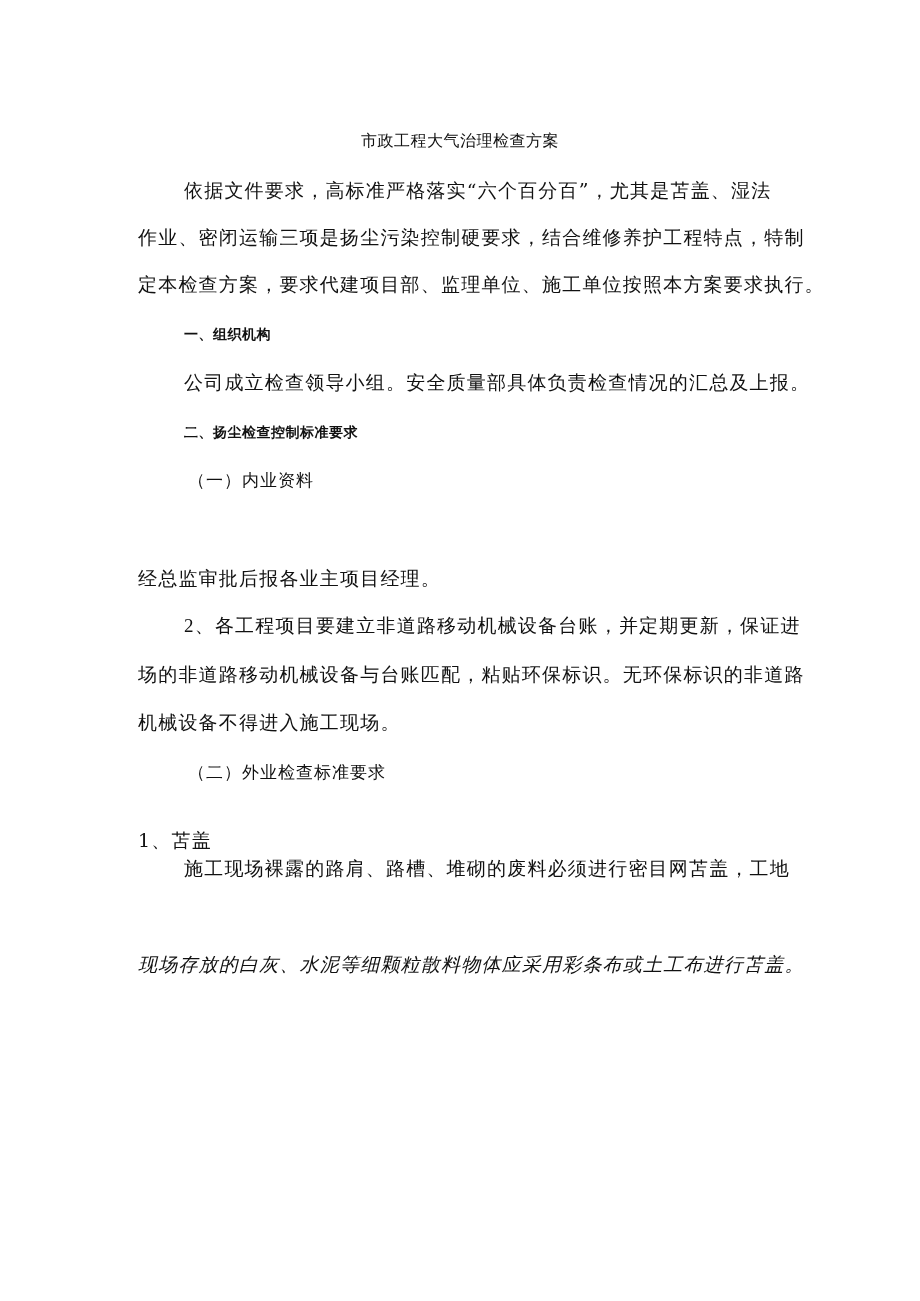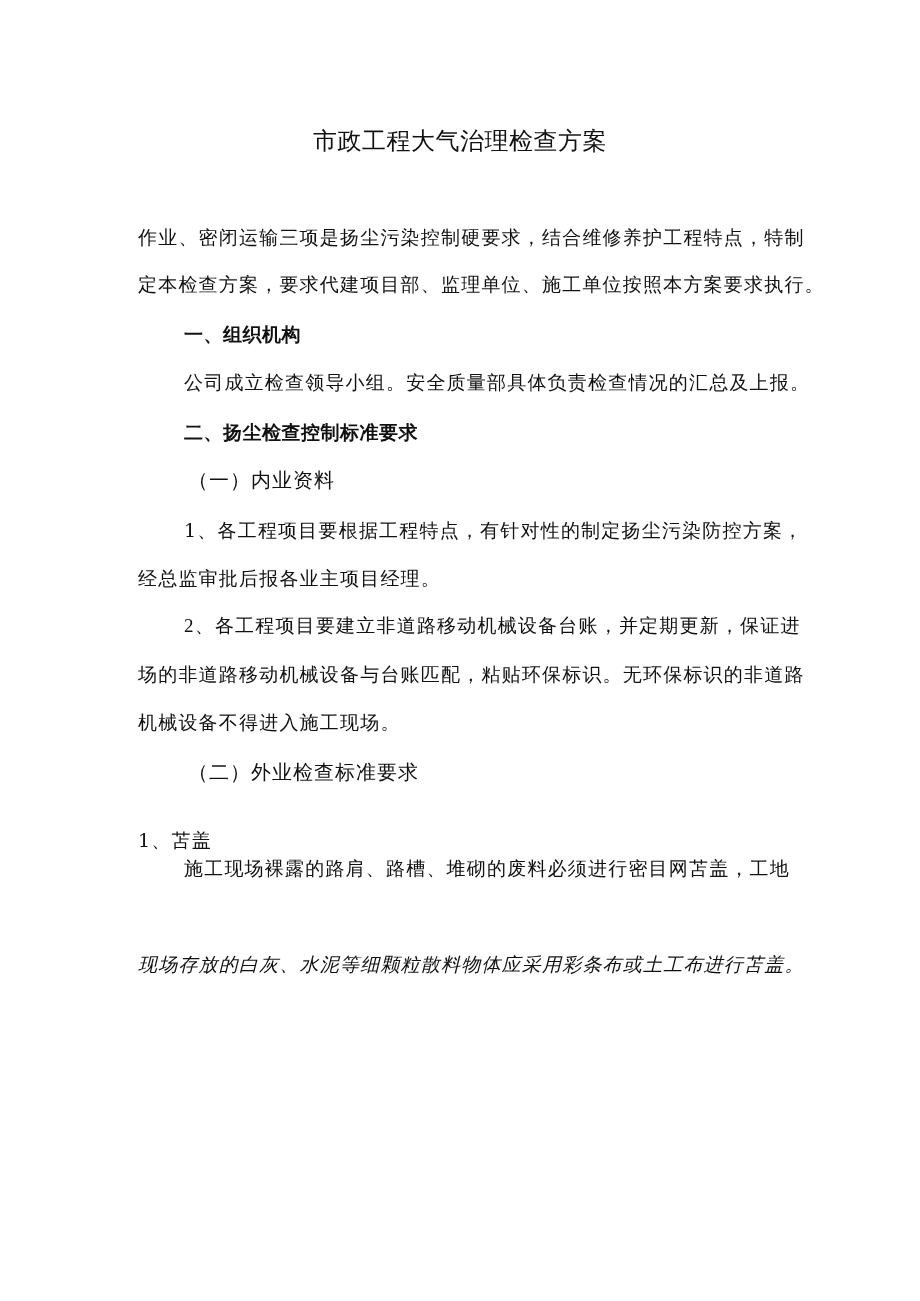--- a/index.html
+++ b/index.html
@@ -28,55 +28,55 @@
       line-height: 24px;
       letter-spacing: 1.2px;
     }
     .title {
       position: absolute;
       left: 0;
       width: 920px;
       top: 126px;
       text-align: center;
       font-family: "DejaVu Sans", "Liberation Sans", sans-serif;
-      font-size: 24px;
+      font-size: 16px;
       line-height: 30px;
       letter-spacing: 0.5px;
       font-weight: normal;
       margin: 0;
     }
     .heading {
       font-family: "DejaVu Sans", "Liberation Sans", sans-serif;
       font-weight: bold;
-      font-size: 19px;
+      font-size: 14px;
       letter-spacing: 0.5px;
     }
     .sub {
-      font-size: 20px;
+      font-size: 17px;
       letter-spacing: 1px;
     }
   </style>
 </head>
 <body>
 
 <div class="page">
 
   <h1 class="title">市政工程大气治理检查方案</h1>
 
+  <div class="line" style="left:184px; top:178px;">依据文件要求，高标准严格落实“六个百分百”，尤其是苫盖、湿法</div>
   <div class="line" style="left:138px; top:225px;">作业、密闭运输三项是扬尘污染控制硬要求，结合维修养护工程特点，特制</div>
   <div class="line" style="left:138px; top:272px;">定本检查方案，要求代建项目部、监理单位、施工单位按照本方案要求执行。</div>
 
   <div class="line heading" style="left:184px; top:322px;">一、组织机构</div>
   <div class="line" style="left:184px; top:370px;">公司成立检查领导小组。安全质量部具体负责检查情况的汇总及上报。</div>
 
   <div class="line heading" style="left:184px; top:420px;text-align:center;">二、扬尘检查控制标准要求</div>
 
   <div class="line sub" style="left:188px; top:468px;">（一）内业资料</div>
 
-  <div class="line" style="left:184px; top:518px;">1、各工程项目要根据工程特点，有针对性的制定扬尘污染防控方案，</div>
   <div class="line" style="left:138px; top:566px;">经总监审批后报各业主项目经理。</div>
 
   <div class="line" style="left:184px; top:614px;font-family:Liberation Serif, serif;">2、各工程项目要建立非道路移动机械设备台账，并定期更新，保证进</div>
   <div class="line" style="left:138px; top:662px;">场的非道路移动机械设备与台账匹配，粘贴环保标识。无环保标识的非道路</div>
   <div class="line" style="left:138px; top:710px;">机械设备不得进入施工现场。</div>
 
   <div class="line sub" style="left:188px; top:760px;">（二）外业检查标准要求</div>
 
   <div class="line" style="left:138px; top:808px;margin-top:20px;">1、苫盖</div>
 

